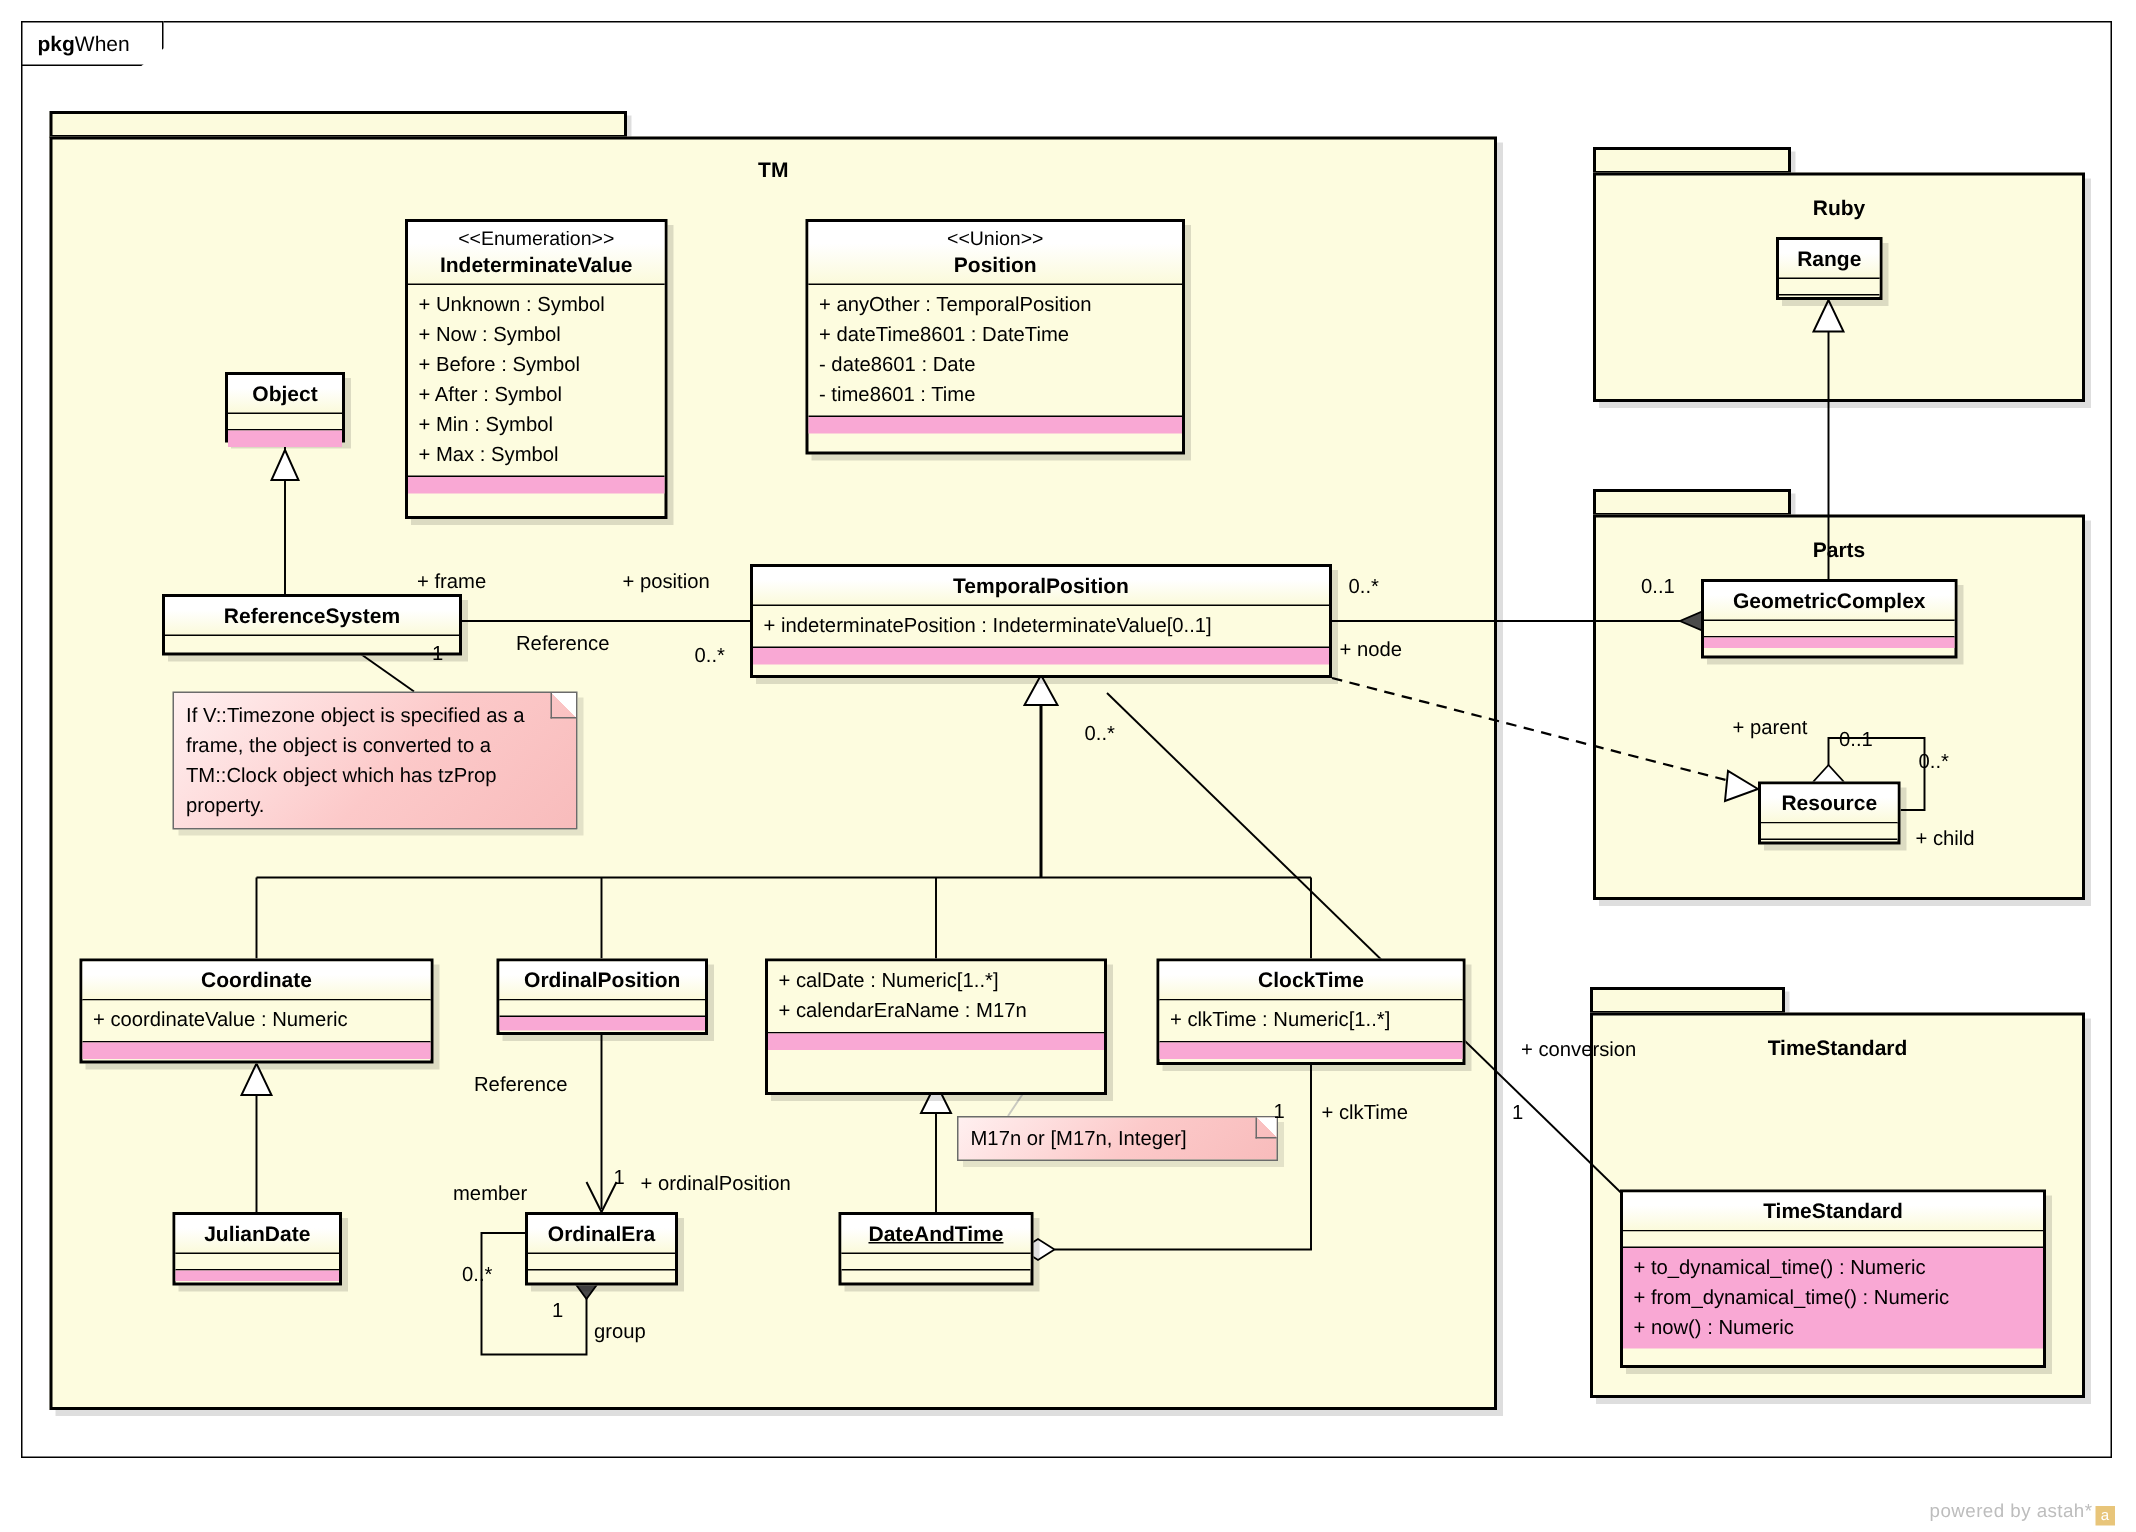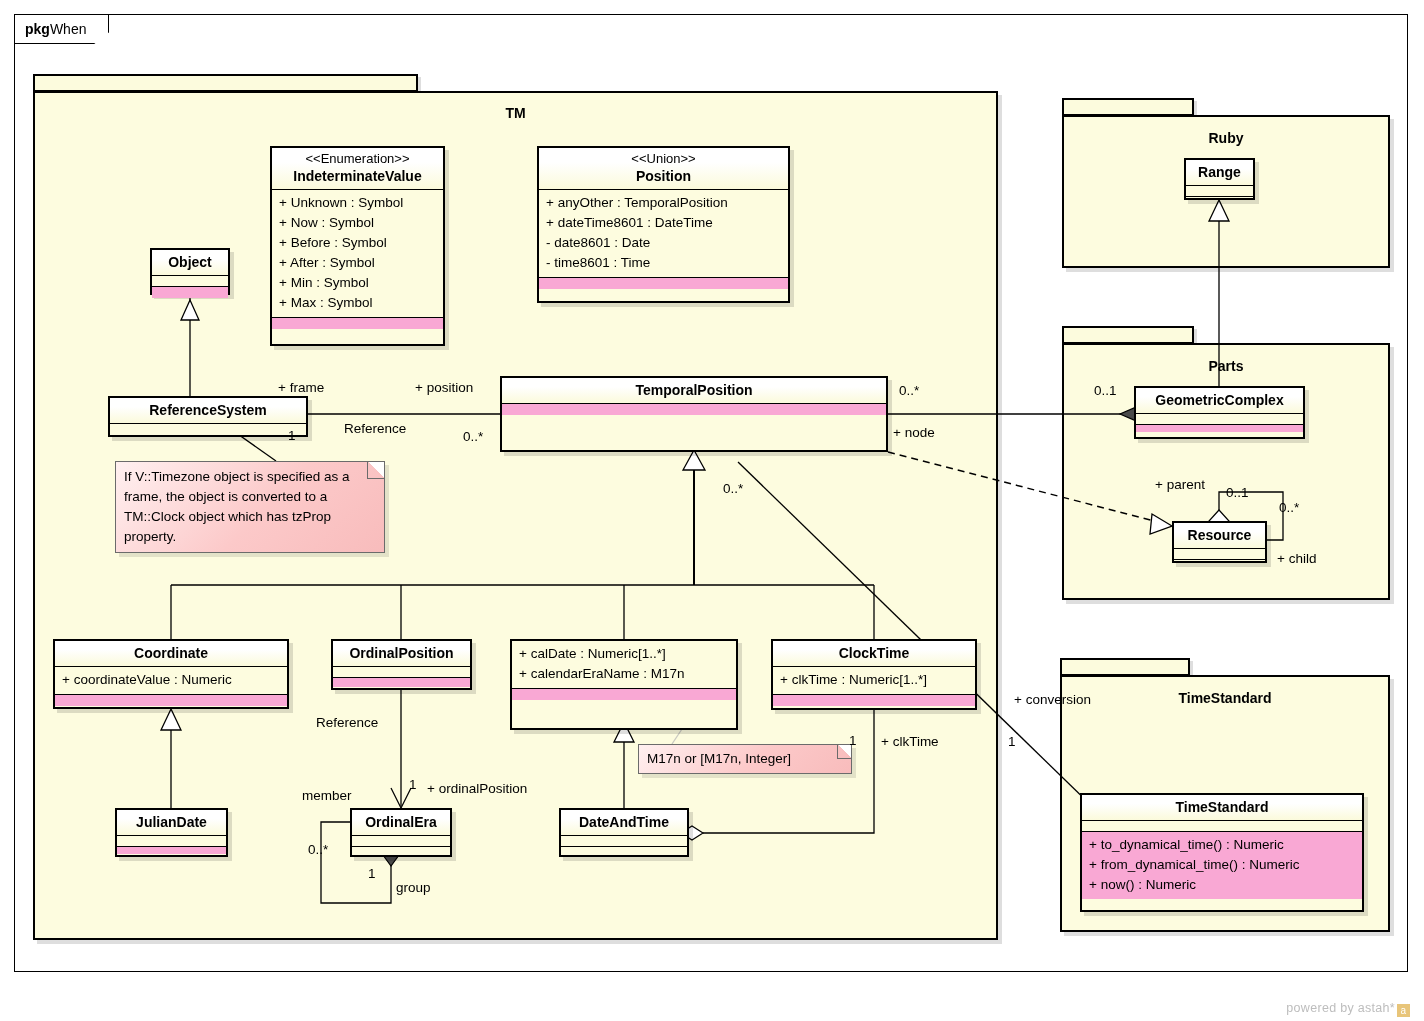--- a/index.html
+++ b/index.html
@@ -215,20 +215,23 @@
   <div class="hdr">
     <div class="cname">ReferenceSystem</div>
   </div>
   <div class="attrs" style="height:12px;"></div>
 </div>
 
 <div class="cls" style="left:500px;top:376px;width:388px;height:76px;">
   <div class="hdr">
     <div class="cname">TemporalPosition</div>
   </div>
+  <div class="attrs">
+    <div>+ indeterminatePosition : IndeterminateValue[0..1]</div>
+  </div>
   <div class="ops empty"></div>
 </div>
 
 <div class="cls" style="left:53px;top:639px;width:236px;height:70px;">
   <div class="hdr">
     <div class="cname">Coordinate</div>
   </div>
   <div class="attrs">
     <div>+ coordinateValue : Numeric</div>
   </div>
@@ -269,21 +272,21 @@
   <div class="ops" style="height:7px;"></div>
 </div>
 
 <div class="cls" style="left:350px;top:808px;width:102px;height:49px;">
   <div class="hdr">
     <div class="cname">OrdinalEra</div>
   </div>
   <div class="attrs empty"></div>
 </div>
 
-<div class="cls" style="left:559px;top:808px;width:130px;height:49px;">
+<div class="cls" style="left:559px;top:808px;width:130px;height:49px;text-decoration:underline;">
   <div class="hdr">
     <div class="cname">DateAndTime</div>
   </div>
   <div class="attrs empty"></div>
 </div>
 
 <div class="cls" style="left:1184px;top:158px;width:71px;height:42px;">
   <div class="hdr">
     <div class="cname">Range</div>
   </div>

